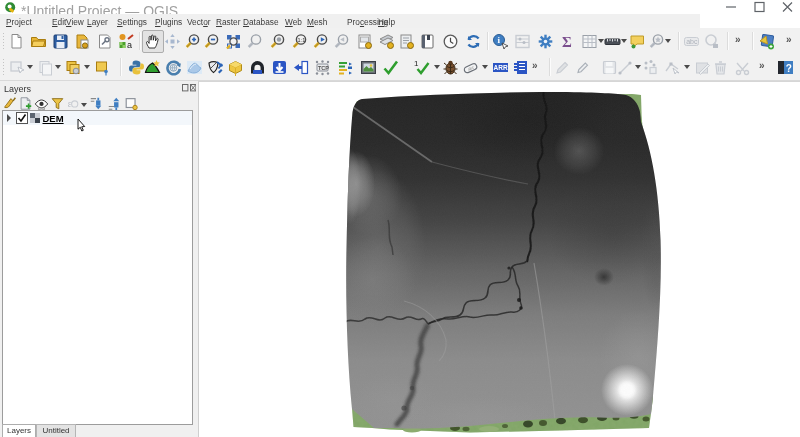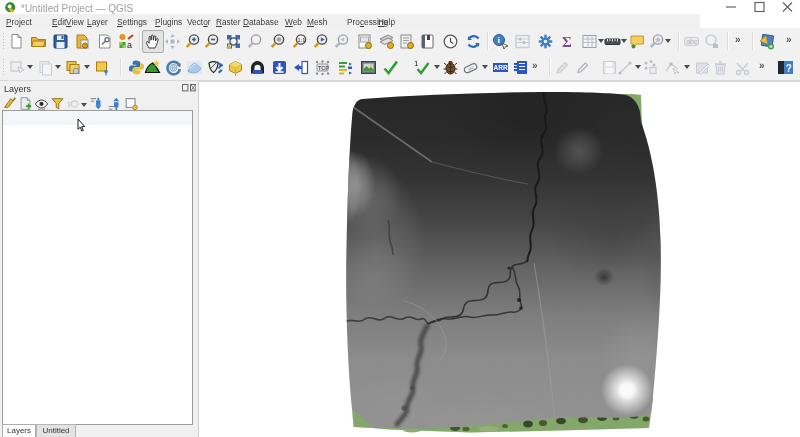--- a/index.html
+++ b/index.html
@@ -1,19 +1,19 @@
 <!DOCTYPE html>
 <html><head>
 <meta charset="utf-8">
 <style>
   html,body{margin:0;padding:0;}
   body{width:800px;height:437px;overflow:hidden;position:relative;
        font-family:"Liberation Sans",sans-serif;background:#ffffff;}
   .titlebar{position:absolute;left:0;top:0;width:800px;height:14px;background:#ffffff;}
-  .title{position:absolute;left:21px;top:2.5px;font-size:10px;color:#a0a0a0;}
+  .title{position:absolute;left:21px;top:2.5px;font-size:14px;color:#a0a0a0;}
   .wb{position:absolute;top:0px;color:#5f6368;font-size:10px;}
   .menubar{position:absolute;left:0;top:14px;width:700px;height:14px;background:#f0f0f0;}
   .mi{position:absolute;top:3px;font-size:8.3px;color:#3c3c3c;}
   .mi u{text-decoration:underline;}
   .tb{position:absolute;left:0;width:800px;height:26px;background:#f1f1f1;}
   .tb .ic svg{position:relative;top:1px;}
   .tb1{top:28px;}
   .tb2{top:54px;border-bottom:1px solid #d9d9d9;}
   .ic{position:absolute;width:17px;height:17px;}
   .sep{position:absolute;width:1px;height:18px;background:#dcdcdc;border-right:1px solid #fcfcfc;}
@@ -466,20 +466,36 @@
           <path d="M10.5 2L7.1 6h6.8z" fill="#3f7ec2"></path>
           <path d="M10.5 13v3" stroke="#3f7ec2" stroke-width="2"></path>
         </svg></div>
 <div class="ic" style="left:124px;top:15px;width:15px;height:15px"><svg viewBox="0 0 17 17" width="15" height="15">
           <rect x="2.5" y="3" width="10" height="10" fill="#fdfdfd" stroke="#8a8f98" stroke-width="1.3"></rect>
           <circle cx="12.5" cy="13" r="2.5" fill="#ecc445" stroke="#a97d10"></circle>
         </svg></div>
 </div>
   <div class="tree">
     <div class="row rowsel" style="top:0px"></div>
+    <div class="row" style="top:0px">
+      <svg style="position:absolute;left:3px;top:3px" width="6" height="8">
+          <path d="M1 0l4 4-4 4z" fill="#4a4a4a"></path>
+        </svg>
+      <svg style="position:absolute;left:13px;top:1px" width="12" height="12" viewBox="0 0 12 12">
+        <rect x="0.5" y="0.5" width="11" height="11" fill="#fff" stroke="#555"></rect>
+        <path d="M2.5 6l2.5 3L9.5 2.5" stroke="#111" stroke-width="1.6" fill="none"></path>
+      </svg>
+      <svg style="position:absolute;left:27px;top:2px" width="10" height="10" viewBox="0 0 10 10">
+        <rect width="5" height="5" fill="#5b6470"></rect>
+          <rect x="5" width="5" height="5" fill="#c9cdd4"></rect>
+        <rect y="5" width="5" height="5" fill="#c9cdd4"></rect>
+          <rect x="5" y="5" width="5" height="5" fill="#39404a"></rect>
+      </svg>
+      <span class="lab" style="text-decoration:underline">DEM</span>
+    </div>
     <svg style="position:absolute;left:74px;top:8px" width="11" height="14" viewBox="0 0 11 14">
       <path d="M1 0 L1 10.2 L3.3 8.3 L4.8 12 L6.3 11.3 L4.7 7.8 L7.7 7.5 Z" fill="#ffffff" stroke="#000" stroke-width="0.9"></path>
     </svg>
   </div>
   <div class="tab" style="left:2px;width:32px;background:#ffffff;border:1px solid #adadad;border-bottom:none;">Layers</div>
   <div class="tab" style="left:36px;width:38px;background:#e3e3e3;border:1px solid #b5b5b5;border-bottom:none;">Untitled</div>
 </div>
 <div class="canvas"></div>
 <svg id="map" style="position:absolute;left:198px;top:82px" width="602" height="355" viewBox="198 82 602 355">
 <defs>

